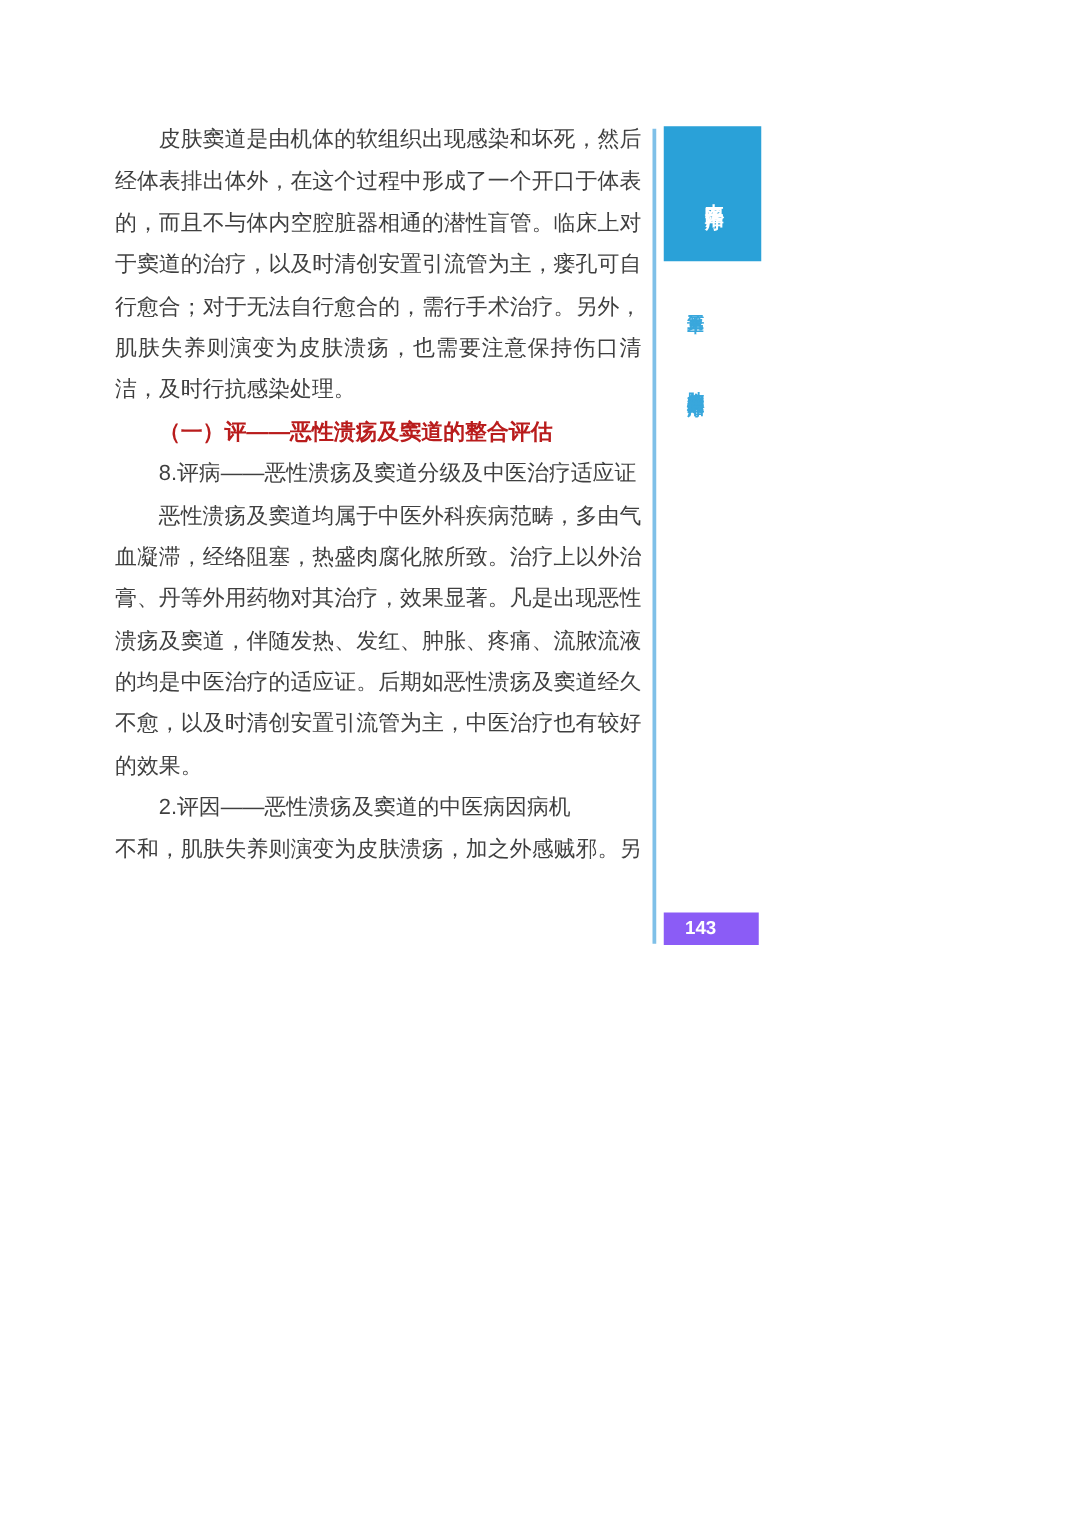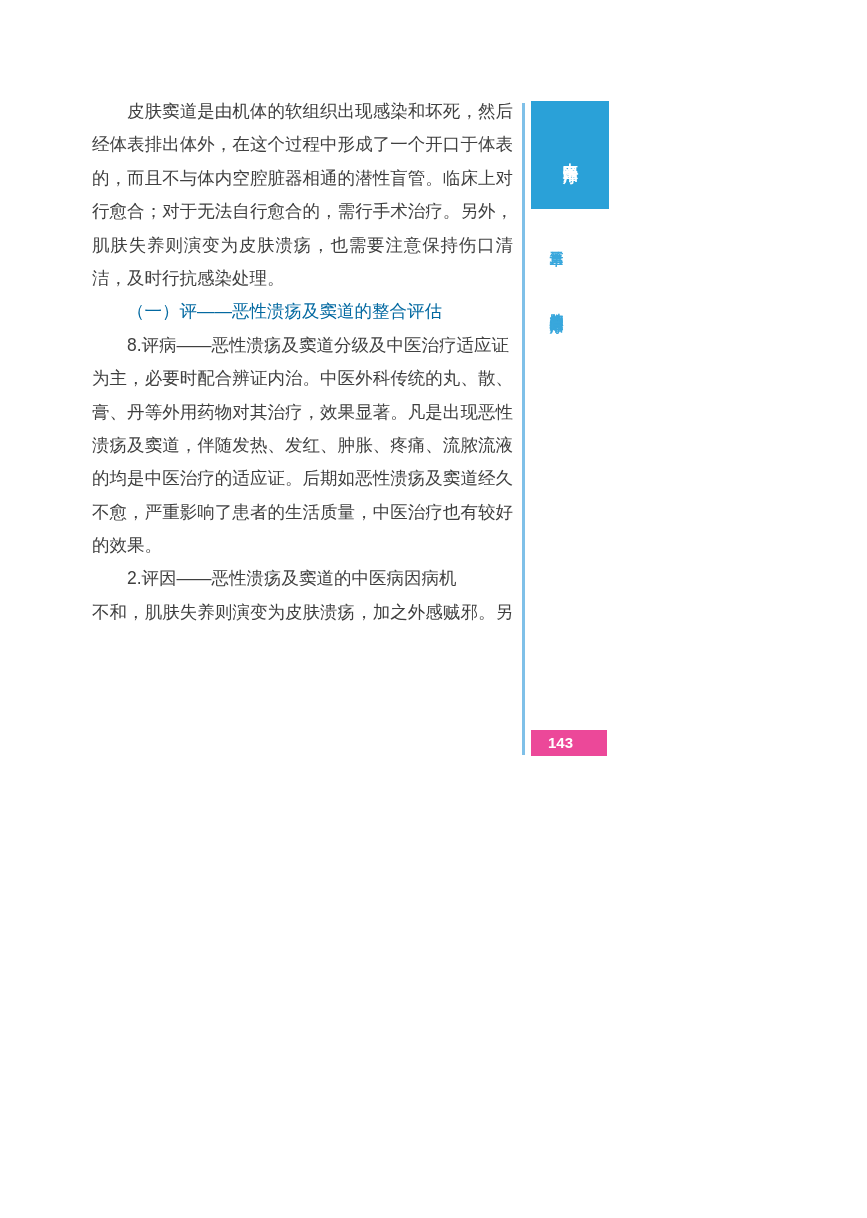--- a/index.html
+++ b/index.html
@@ -26,22 +26,22 @@
     text-align-last:justify;
     text-justify:inter-character;
   }
   .line.left{
     text-align:right;
     text-align-last:left;
     white-space:normal;
   }
   .line.indent{padding-left:35px;}
   .line.heading{
-    color:#0369a1;
-    font-weight:normal;
+    color:#b91c1c;
+    font-weight:bold;
   }
   
   .rule{
     position:absolute;
     left:522px;top:103px;
     width:3px;height:652px;
     background:#7fc0e8;
   }
   .part-box{
     position:absolute;
@@ -72,48 +72,50 @@
     writing-mode:vertical-rl;
     color:#39a7dc;
     font-size:13.5px;
     font-weight:bold;
     letter-spacing:0.6px;
   }
   .page-badge{
     position:absolute;
     left:531px;top:730px;
     width:76px;height:26px;
-    background:#ec4899;
+    background:#8b5cf6;
     color:#ffffff;
     font-size:15px;
     font-weight:bold;
     line-height:26px;
     padding-left:17px;
     box-sizing:border-box;
   }
 </style>
 </head>
 <body>
 
 <div class="page">
 
   <div class="text-col">
       <div class="line indent">皮肤窦道是由机体的软组织出现感染和坏死，然后</div>
       <div class="line">经体表排出体外，在这个过程中形成了一个开口于体表</div>
       <div class="line">的，而且不与体内空腔脏器相通的潜性盲管。临床上对</div>
+      <div class="line">于窦道的治疗，以及时清创安置引流管为主，瘘孔可自</div>
       <div class="line">行愈合；对于无法自行愈合的，需行手术治疗。另外，</div>
       <div class="line">肌肤失养则演变为皮肤溃疡，也需要注意保持伤口清</div>
       <div class="line left">洁，及时行抗感染处理。</div>
       <div class="line left indent heading">（一）评——恶性溃疡及窦道的整合评估</div>
       <div class="line left indent">8.评病——恶性溃疡及窦道分级及中医治疗适应证</div>
-      <div class="line">为主，必要时配合辨证内治。中医外科传统的丸、散、</div>
+      <div class="line indent">恶性溃疡及窦道均属于中医外科疾病范畴，多由气</div>
+      <div class="line">血凝滞，经络阻塞，热盛肉腐化脓所致。治疗上以外治</div>
       <div class="line">膏、丹等外用药物对其治疗，效果显著。凡是出现恶性</div>
       <div class="line">溃疡及窦道，伴随发热、发红、肿胀、疼痛、流脓流液</div>
       <div class="line">的均是中医治疗的适应证。后期如恶性溃疡及窦道经久</div>
-      <div class="line">不愈，严重影响了患者的生活质量，中医治疗也有较好</div>
+      <div class="line">不愈，以及时清创安置引流管为主，中医治疗也有较好</div>
       <div class="line left">的效果。</div>
       <div class="line left indent">2.评因——恶性溃疡及窦道的中医病因病机</div>
       <div class="line">不和，肌肤失养则演变为皮肤溃疡，加之外感贼邪。另</div>
     </div>
 
   <div class="rule"></div>
 
   <div class="part-box">
     <span class="vtext">中医治疗</span>
   </div>

